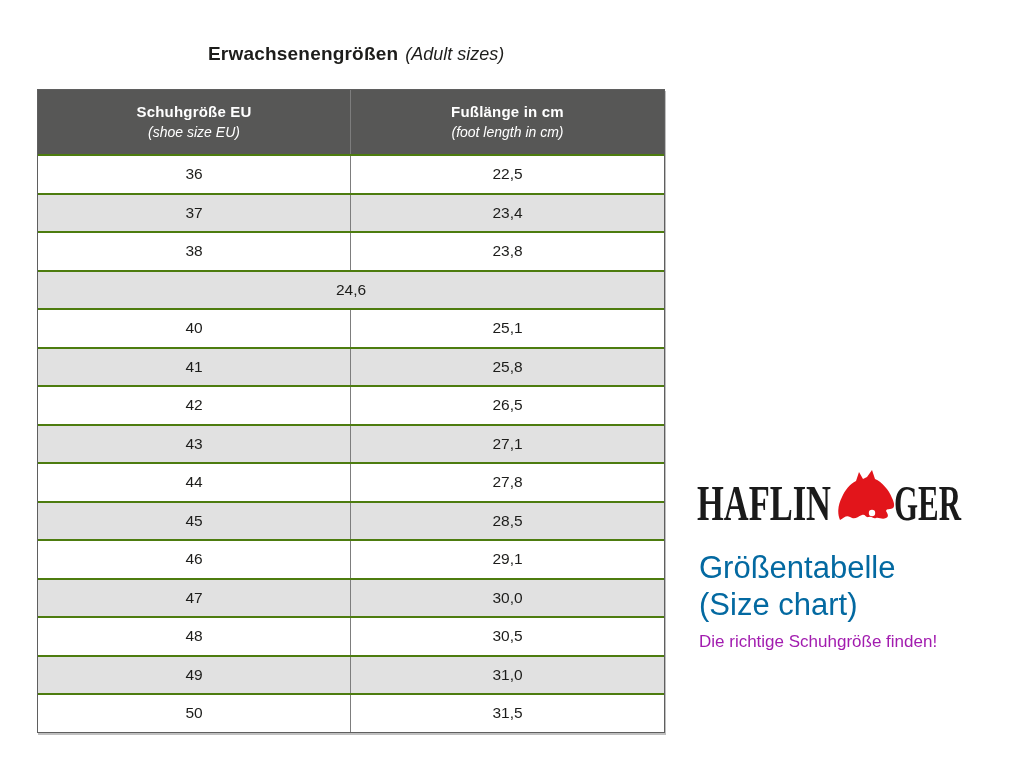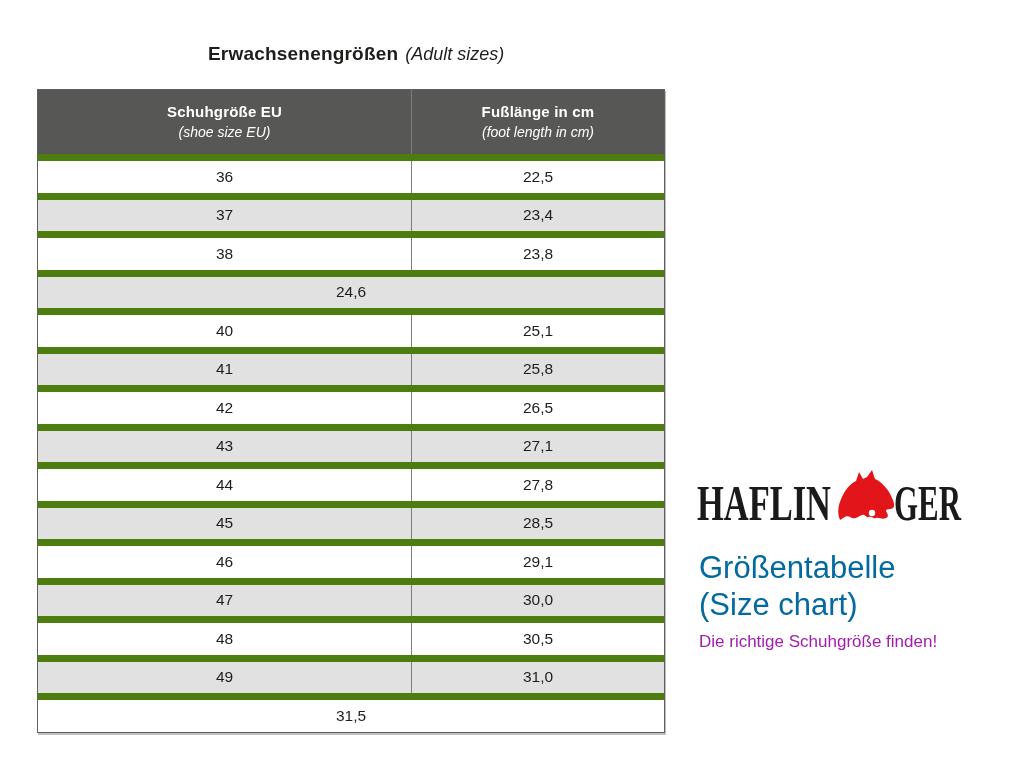--- a/index.html
+++ b/index.html
@@ -11,24 +11,24 @@
   .page-title .t-main { font-weight:700; letter-spacing:.2px; }
   .page-title .t-sub  { font-style:italic; font-weight:400; font-size:18px; margin-left:7px; }
 
   
   .size-table { position:absolute; left:37px; top:89px; width:628px; border:1px solid #5f5f5f;
                 box-shadow:1px 2px 0 0 #bfbfbf; background:#ffffff; }
   .thead { display:flex; height:64px; background:#575756; color:#ffffff; }
   .thead .cell { display:flex; flex-direction:column; align-items:center; justify-content:center; line-height:1.35; }
   .thead .h1 { font-weight:700; font-size:15px; letter-spacing:.2px; }
   .thead .h2 { font-style:italic; font-weight:400; font-size:14px; }
-  .row { display:flex; height:38.5px; border-top:7px solid #4d7c0f; background:#ffffff; }
+  .row { display:flex; height:38.5px; border-top:2px solid #4d7c0f; background:#ffffff; }
   .row:nth-child(odd) { background:#e1e1e1; }   
   .row .cell { display:flex; align-items:center; justify-content:center; font-size:15.5px; }
-  .col1 { width:374px; border-right:1px solid #7d7d7d; }
+  .col1 { width:313px; border-right:1px solid #7d7d7d; }
   .col2 { flex:1; }
 
   
   .logo { position:absolute; left:697px; top:468px; width:266px; height:58px; }
   .brand-heading { position:absolute; left:699px; top:549px; font-size:31px; line-height:37px; color:#0369a1; }
   .brand-heading .b-sub { }
   .brand-note { position:absolute; left:699px; top:631px; font-size:17px; line-height:22px; color:#a21caf; }
   .brand-note .n-sub { font-style:italic; font-size:16px; }
 </style>
 </head>
@@ -101,20 +101,21 @@
     </div>
     <div class="row">
       <div class="cell col1">48</div>
       <div class="cell col2">30,5</div>
     </div>
     <div class="row">
       <div class="cell col1">49</div>
       <div class="cell col2">31,0</div>
     </div>
     <div class="row">
+      <div class="cell col1">50</div>
       <div class="cell col2">31,5</div>
     </div>
   </div>
 
   <svg class="logo" viewBox="0 0 266 58" width="266" height="58">
     <text x="0" y="52" font-family="Liberation Serif, serif" font-weight="bold" font-size="50" fill="#1a1a1a" textLength="134" lengthAdjust="spacingAndGlyphs">HAFLIN</text>
     <g transform="translate(136,2)">
       <path fill="#e2151b" d="M7,50
         C4,43 5,35 9,27
         C12,20 17,14 23,11

